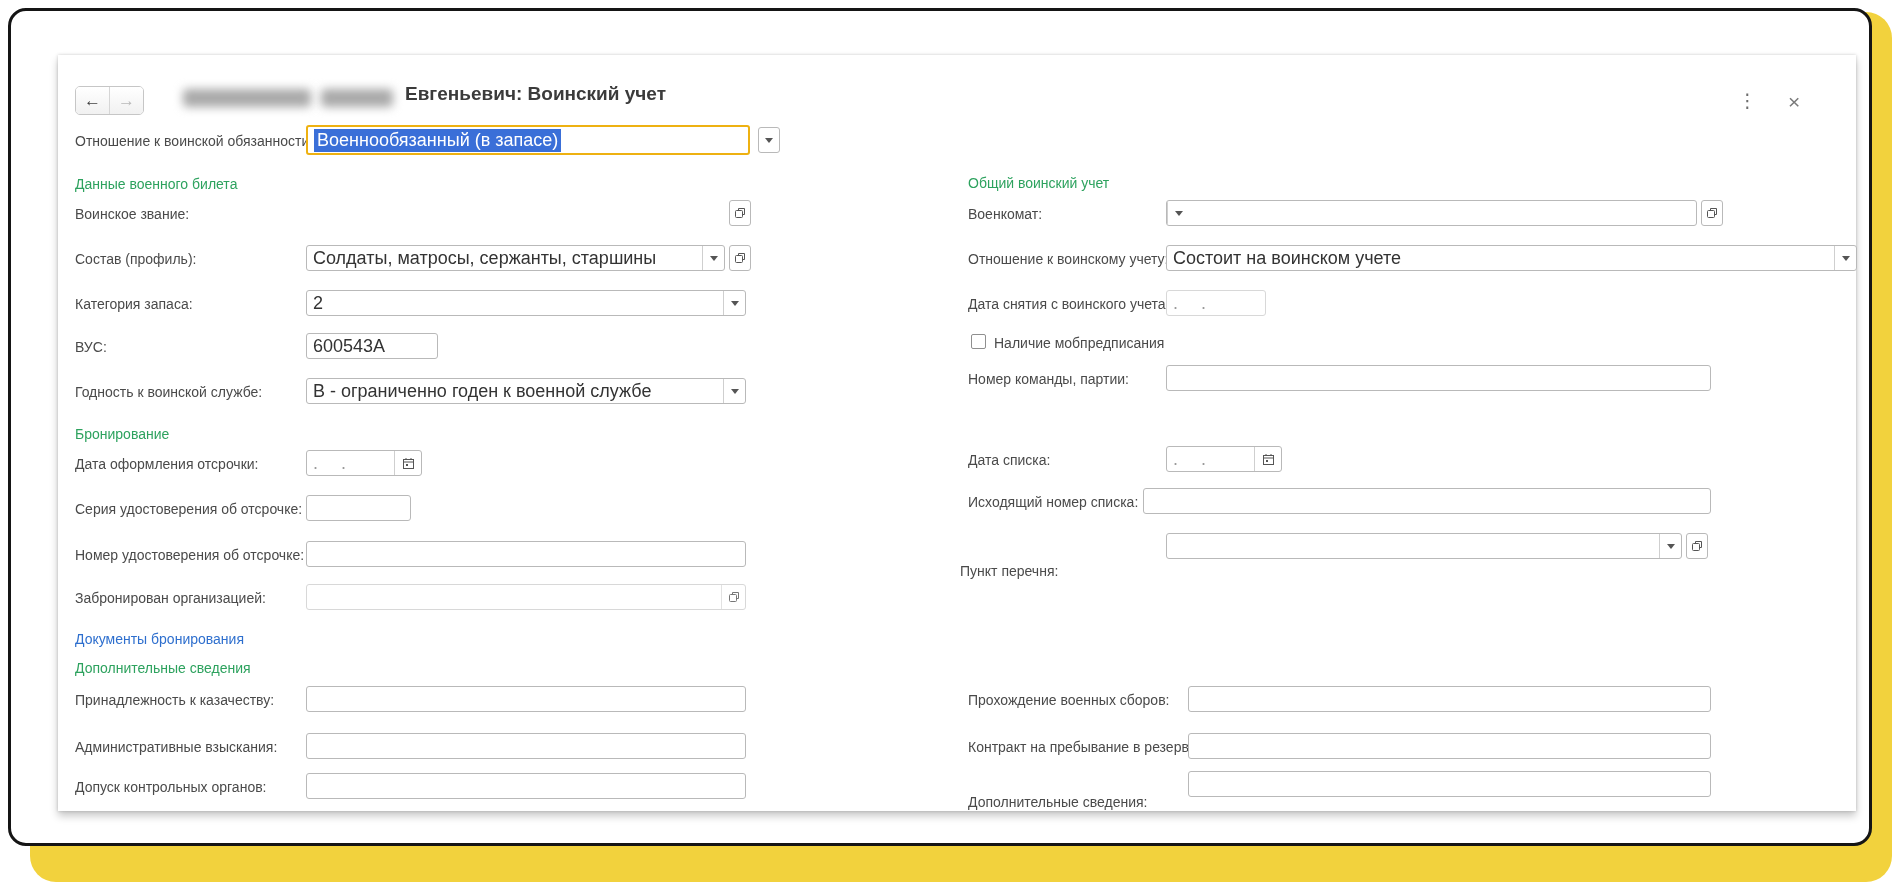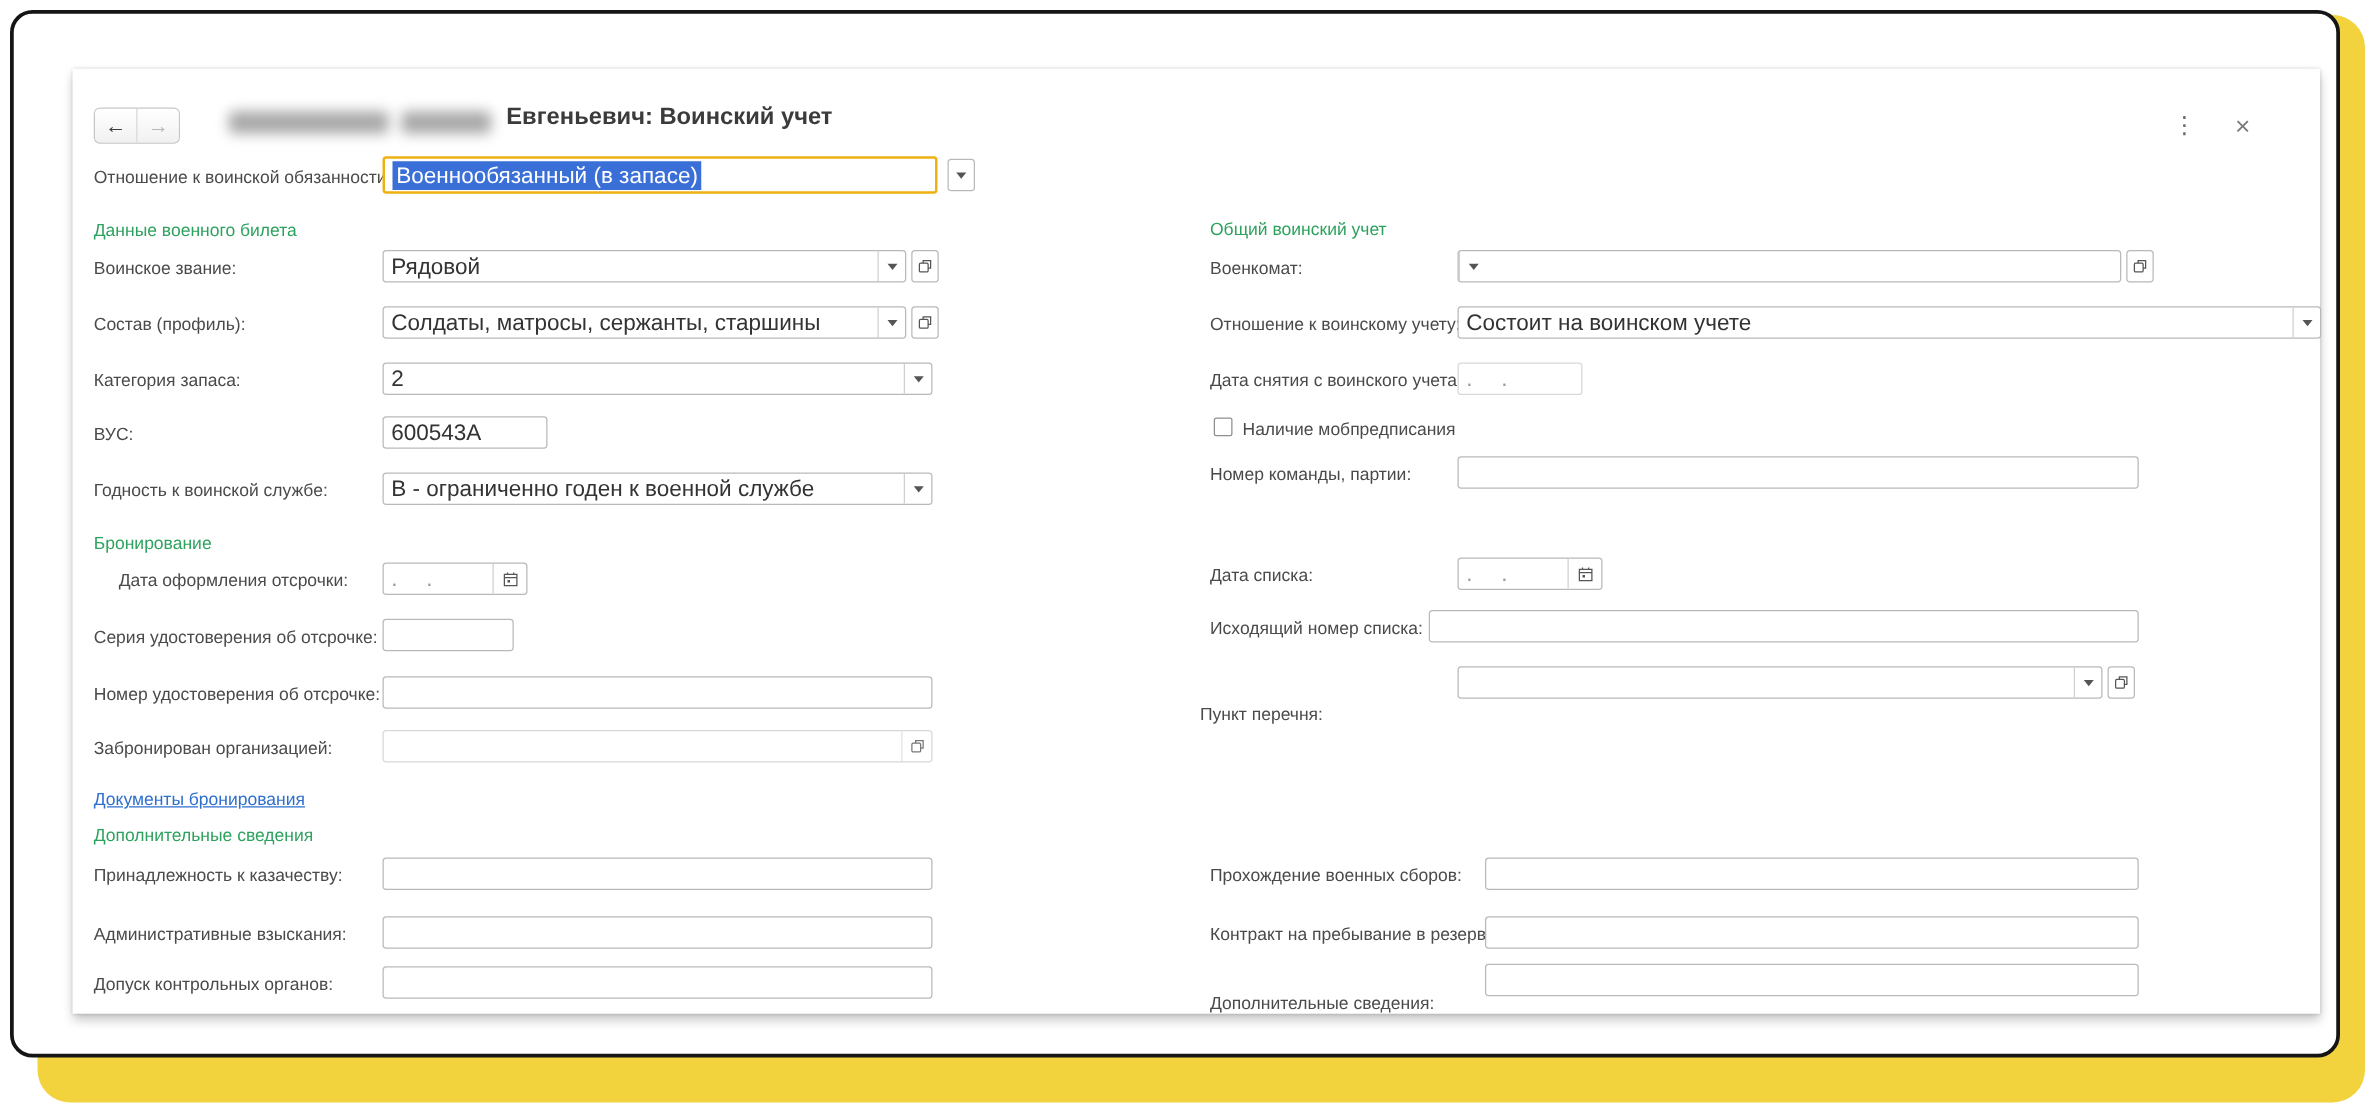--- a/index.html
+++ b/index.html
@@ -21,21 +21,21 @@
   .win-title{position:absolute;left:347px;top:28px;font-size:19px;font-weight:bold;color:#3b3b3b;white-space:nowrap;}
   .blur{position:absolute;background:#a9a9a9;filter:blur(5px);border-radius:4px;}
   .blur-inline{display:inline-block;background:#b5b5b5;filter:blur(4px);border-radius:3px;
                height:13px;vertical-align:middle;margin:0 6px;}
   .dots{position:absolute;left:1680px;top:36px;font-size:19px;color:#6d6d6d;line-height:1;
         letter-spacing:0;cursor:default;}
   .close{position:absolute;left:1730px;top:36px;font-size:21px;color:#7a7a7a;line-height:1;cursor:default;}
   
   .lbl{position:absolute;font-size:14px;color:#4a4a4a;white-space:nowrap;}
   .hdr{position:absolute;font-size:14px;color:#2da25e;white-space:nowrap;}
-  .link{position:absolute;font-size:14px;color:#2e6fce;text-decoration:underline;white-space:nowrap;cursor:pointer;}
+  .link{position:absolute;font-size:14px;color:#2e6fce;white-space:nowrap;cursor:pointer;}
   
   .fld{position:absolute;height:26px;border:1px solid #b9b9b9;border-radius:3px;background:#fff;
        box-sizing:border-box;font-size:18px;color:#333;display:flex;align-items:stretch;overflow:hidden;}
   .fld .txt{flex:1;display:flex;align-items:center;padding:0 6px;overflow:hidden;white-space:nowrap;}
   .fld .cell{width:21px;border-left:1px solid #cfcfcf;display:flex;align-items:center;justify-content:center;flex:none;}
   .fld.disabled{border-color:#d8d8d8;}
   .fld.disabled .cell{border-left-color:#e2e2e2;}
   .fld .ph{color:#9a9a9a;letter-spacing:9px;}
   .focused{border:2px solid #eeb111;border-radius:3px;height:30px;}
   .sel{background:#3a6fd8;color:#fff;padding:1px 3px;}
@@ -74,26 +74,20 @@
             <span class="sel">Военнообязанный (в запасе)</span>
           </div>
       </div>
       <div class="btn-sq" style="left:700px;top:72px;">
           <span class="dd"></span>
         </div>
 
       <div class="hdr" style="left:17px;top:121px;">Данные военного билета</div>
 
       <div class="lbl" style="left:17px;top:151px;">Воинское звание:</div>
-      <div class="fld" style="left:248px;top:145px;width:419px;">
-        <div class="txt">Рядовой</div>
-        <div class="cell">
-            <span class="dd"></span>
-          </div>
-      </div>
       <div class="btn-sq" style="left:671px;top:145px;">
         <svg class="icon" width="12" height="12" viewBox="0 0 12 12">
             <rect x="1.5" y="3.5" width="7" height="7" rx="1" fill="none" stroke="#555"></rect>
             <polyline points="4.5,3.5 4.5,1.5 10.5,1.5 10.5,7.5 8.5,7.5" fill="none" stroke="#555"></polyline>
           </svg>
       </div>
 
       <div class="lbl" style="left:17px;top:196px;">Состав (профиль):</div>
       <div class="fld" style="left:248px;top:190px;width:419px;gap:36px;">
         <div class="txt">Солдаты, матросы, сержанты, старшины</div>
@@ -124,21 +118,21 @@
       <div class="lbl" style="left:17px;top:329px;">Годность к воинской службе:</div>
       <div class="fld" style="left:248px;top:323px;width:440px;">
         <div class="txt">В - ограниченно годен к военной службе</div>
         <div class="cell">
             <span class="dd"></span>
           </div>
       </div>
 
       <div class="hdr" style="left:17px;top:371px;">Бронирование</div>
 
-      <div class="lbl" style="left:17px;top:401px;margin-left:20px;">Дата оформления отсрочки:</div>
+      <div class="lbl" style="left:17px;top:401px;">Дата оформления отсрочки:</div>
       <div class="fld" style="left:248px;top:395px;width:116px;">
         <div class="txt">
             <span class="ph">. .</span>
           </div>
         <div class="cell" style="width:26px;">
           <svg class="icon" width="13" height="13" viewBox="0 0 13 13">
               <rect x="1.5" y="2.5" width="10" height="9" fill="none" stroke="#555"></rect>
               <line x1="1.5" y1="5" x2="11.5" y2="5" stroke="#555"></line>
               <line x1="4" y1="1" x2="4" y2="3" stroke="#555"></line>
               <line x1="9" y1="1" x2="9" y2="3" stroke="#555"></line>

